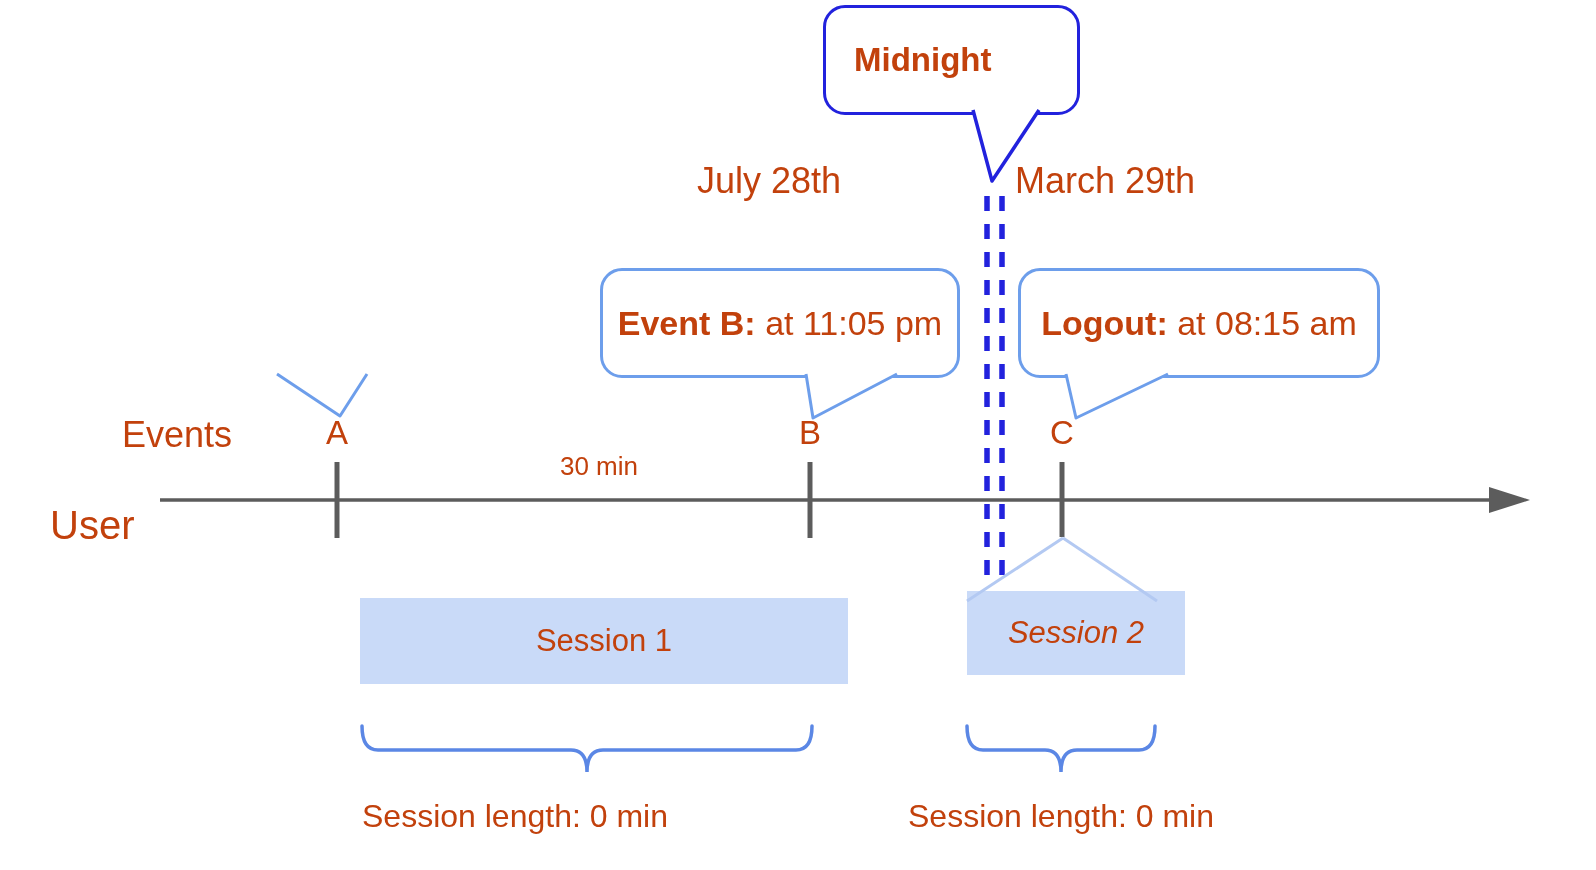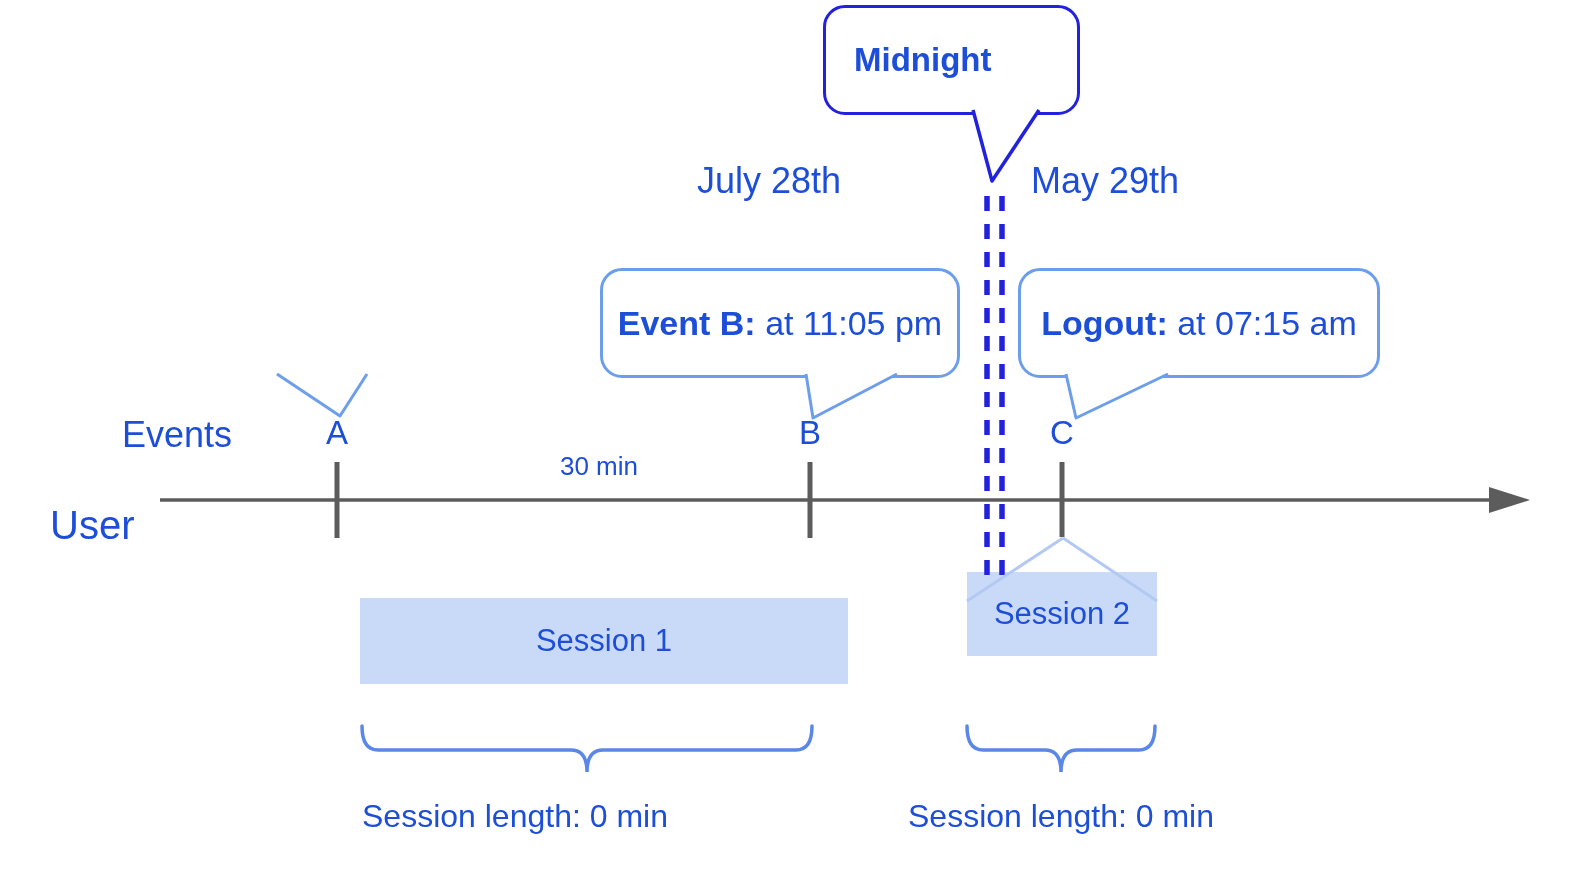--- a/index.html
+++ b/index.html
@@ -1,21 +1,21 @@
 <!DOCTYPE html>
 <html><head>
 <meta charset="utf-8">
 <style>
   html,body{margin:0;padding:0;background:#ffffff;}
   #canvas{
     position:relative;
     width:1596px;height:870px;
     background:#ffffff;
     font-family:"Liberation Sans", sans-serif;
-    color:#1d4ed8;
+    color:#c2410c;
     overflow:hidden;
   }
   .abs{position:absolute;text-align:right;}
   .label{white-space:nowrap;}
   
   .bubble{
     position:absolute;
     background:#fff;
     border:3px solid #6d9eeb;
     border-radius:22px;
@@ -48,42 +48,42 @@
 </head>
 <body>
 
 <div id="canvas">
 
   <div class="bubble" id="midnight-bubble" style="left:823px;top:5px;width:257px;height:110px;">
     <span>Midnight</span>
   </div>
 
   <div class="abs label datelabel" style="left:769px;top:160px;">July 28th</div>
-  <div class="abs label datelabel" style="left:1105px;top:160px;">May 29th</div>
+  <div class="abs label datelabel" style="left:1105px;top:160px;">March 29th</div>
 
   <div class="bubble" style="left:600px;top:268px;width:360px;height:110px;">
     <span><b>Event B:</b><span> at 11:05 pm</span></span>
   </div>
   <div class="bubble" style="left:1018px;top:268px;width:362px;height:110px;">
-    <span><b>Logout:</b><span> at 07:15 am</span></span>
+    <span><b>Logout:</b><span> at 08:15 am</span></span>
   </div>
 
   <div class="abs label" style="left:122px;top:414px;font-size:36px;">Events</div>
   <div class="abs label" style="left:50px;top:503px;font-size:40px;">User</div>
 
   <div class="abs label ticklabel" style="left:337px;top:414px;">A</div>
   <div class="abs label ticklabel" style="left:810px;top:414px;">B</div>
   <div class="abs label ticklabel" style="left:1062px;top:414px;">C</div>
 
   <div class="abs label" style="left:587px;top:451px;font-size:26px;transform:translateX(-50%);margin-left:12px;">30 min</div>
 
   <div class="session-box" style="left:360px;top:598px;width:488px;height:86px;">
     <span>Session 1</span>
   </div>
-  <div class="session-box" style="left:967px;top:572px;width:190px;height:84px;">
+  <div class="session-box" style="left:967px;top:591px;width:218px;height:84px;font-style:italic;">
     <span>Session 2</span>
   </div>
 
   <div class="abs label sessionlen" style="left:362px;top:798px;">Session length: 0 min</div>
   <div class="abs label sessionlen" style="left:1061px;top:798px;transform:translateX(-50%);">Session length: 0 min</div>
 
   <svg width="1596" height="870" viewBox="0 0 1596 870">
 
     <path d="M973,110 L992,181 L1039,110" fill="#ffffff" stroke="#2222dd" stroke-width="3.5" stroke-linejoin="round"></path>
     <path d="M277,374 L340,416 L367,374" fill="#ffffff" stroke="#6d9eeb" stroke-width="3" stroke-linejoin="round"></path>

